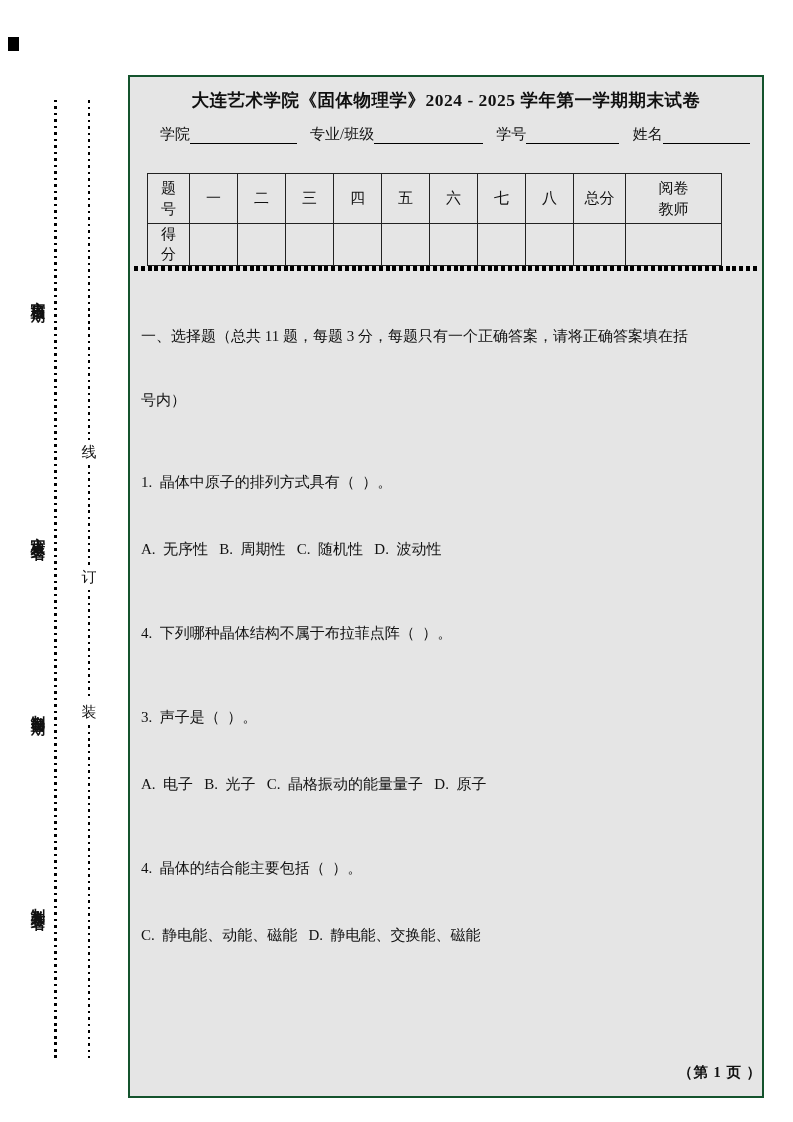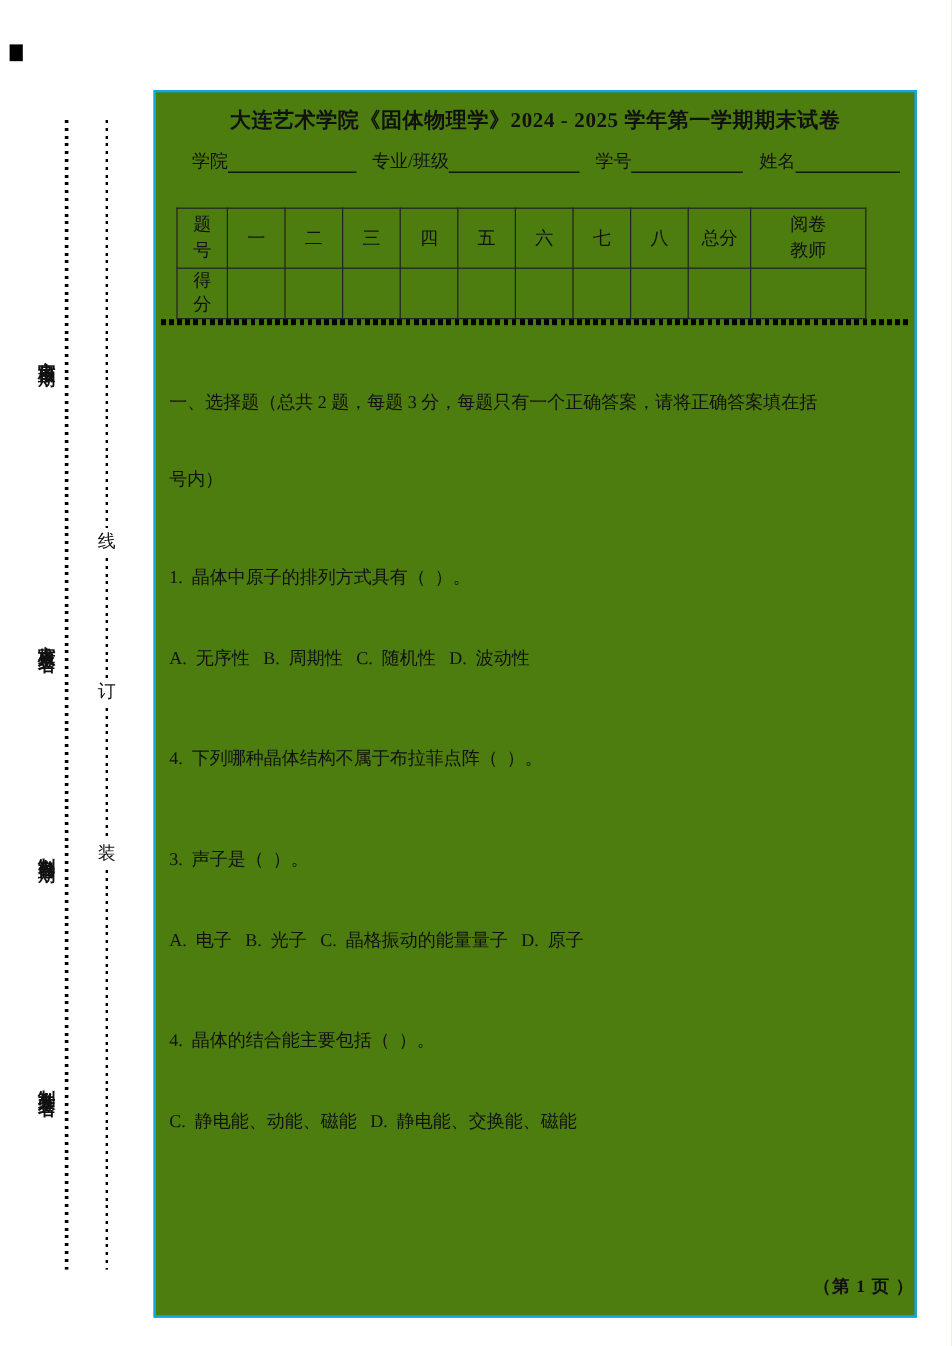--- a/index.html
+++ b/index.html
@@ -30,21 +30,21 @@
   .bind-seg {
     width:2.5px;
     background-image:repeating-linear-gradient(to bottom,#000 0 2.5px,transparent 2.5px 6.5px);
   }
   .seg-1 { height:340px; } .seg-2 { height:100px; } .seg-3 { height:110px; } .seg-4 { flex:1; }
   .bind-char { font-size:15px; line-height:1; padding:5px 0; }
 
   
   .paper {
     position:absolute; left:128px; top:75px; width:636px; height:1023px;
-    border:2px solid #0ea5e9; background:#4d7c0f;
+    border:2px solid #14532d; background:#e5e5e5;
   }
   .title {
     position:absolute; top:11px; left:0; right:0; text-align:center;
     font-size:17.5px; font-weight:bold; letter-spacing:0.5px; white-space:nowrap;
   }
   .info-row {
     position:absolute; top:48px; left:30px; right:12px;
     display:flex; align-items:flex-end; font-size:15px;
   }
   .info-label { white-space:nowrap; }
@@ -149,21 +149,21 @@
         <td class="c-num"></td>
         <td class="c-total"></td>
         <td class="c-grader"></td>
       </tr>
     </tbody>
       </table>
 
     <div class="dotted-sep"></div>
 
     <div class="body-text">
-      <div class="heading-line">一、选择题（总共 2 题，每题 3 分，每题只有一个正确答案，请将正确答案填在括</div>
+      <div class="heading-line">一、选择题（总共 11 题，每题 3 分，每题只有一个正确答案，请将正确答案填在括</div>
       <div class="heading-line">号内）</div>
 
       <div class="qline">1.  晶体中原子的排列方式具有（  ）。</div>
       <div class="qline">A.  无序性   B.  周期性   C.  随机性   D.  波动性</div>
 
       <div class="qline">4.  下列哪种晶体结构不属于布拉菲点阵（  ）。</div>
 
       <div class="qline">3.  声子是（  ）。</div>
       <div class="qline">A.  电子   B.  光子   C.  晶格振动的能量量子   D.  原子</div>
 

